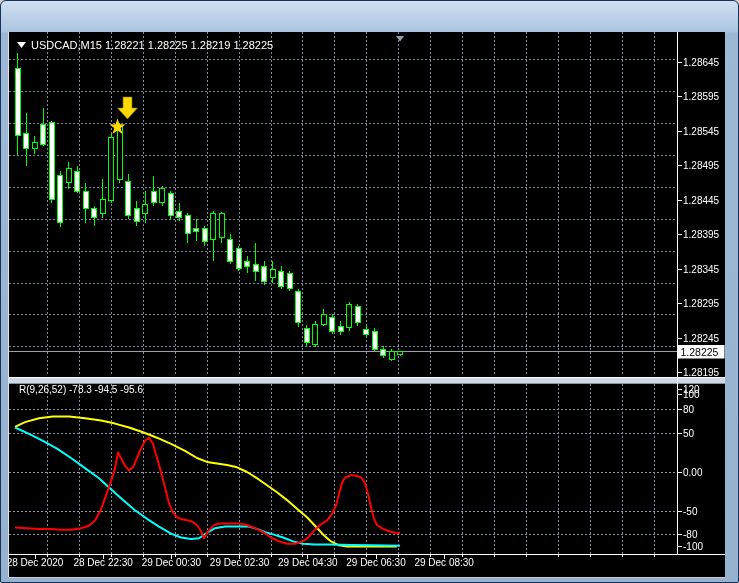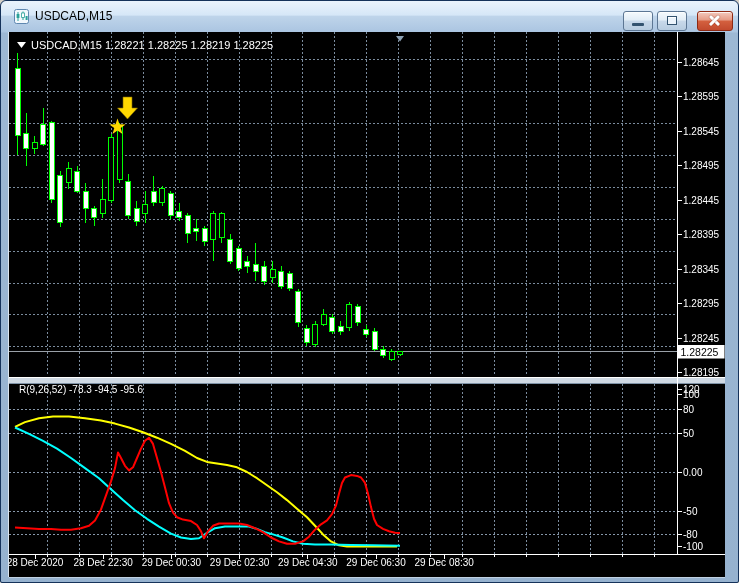--- a/index.html
+++ b/index.html
@@ -25,34 +25,20 @@
   .wbtn.close::before{transform:rotate(45deg);}
   .wbtn.close::after{transform:rotate(-45deg);}
   .client{position:absolute;left:8px;top:31px;width:716px;height:545px;background:#000;
     box-shadow:-1px 0 0 rgba(255,255,255,.65),0 1px 0 rgba(255,255,255,.4);}
   svg text{font-family:"Liberation Sans",sans-serif;}
 </style>
 </head>
 <body>
 
 <div class="window">
-  <div class="titlebar">
-    <svg class="app-icon" viewBox="0 0 15 15">
-      <rect x="0.5" y="0.5" width="14" height="14" rx="2" fill="#f2f8fd" stroke="#5e87b0"></rect>
-      <line x1="4" y1="3" x2="4" y2="12" stroke="#2aa198" stroke-width="1"></line>
-      <rect x="2.6" y="5" width="2.8" height="4" fill="#2aa198"></rect>
-      <line x1="9" y1="2.5" x2="9" y2="11" stroke="#2aa198" stroke-width="1"></line>
-      <rect x="7.6" y="4" width="2.8" height="4.5" fill="#ffffff" stroke="#2aa198" stroke-width="0.8"></rect>
-      <rect x="11.6" y="7" width="2" height="4" fill="#2aa198"></rect>
-    </svg>
-    <span class="title">USDCAD,M15</span>
-    <div class="wbtn min" title="Minimize"></div>
-    <div class="wbtn rest" title="Restore"></div>
-    <div class="wbtn close" title="Close"></div>
-  </div>
   <div class="client">
     <svg id="chart-svg" width="716" height="545" viewBox="0 0 716 545">
         <g shape-rendering="crispEdges" stroke-dasharray="2,2">
           <line x1="38.53" y1="0" x2="38.53" y2="344" stroke="#7b8c9e"></line>
           <line x1="38.53" y1="352" x2="38.53" y2="522" stroke="#7b8c9e"></line>
           <line x1="70.46" y1="0" x2="70.46" y2="344" stroke="#7b8c9e"></line>
           <line x1="70.46" y1="352" x2="70.46" y2="522" stroke="#7b8c9e"></line>
           <line x1="102.38999999999999" y1="0" x2="102.38999999999999" y2="344" stroke="#7b8c9e"></line>
           <line x1="102.38999999999999" y1="352" x2="102.38999999999999" y2="522" stroke="#7b8c9e"></line>
           <line x1="134.32" y1="0" x2="134.32" y2="344" stroke="#7b8c9e"></line>

